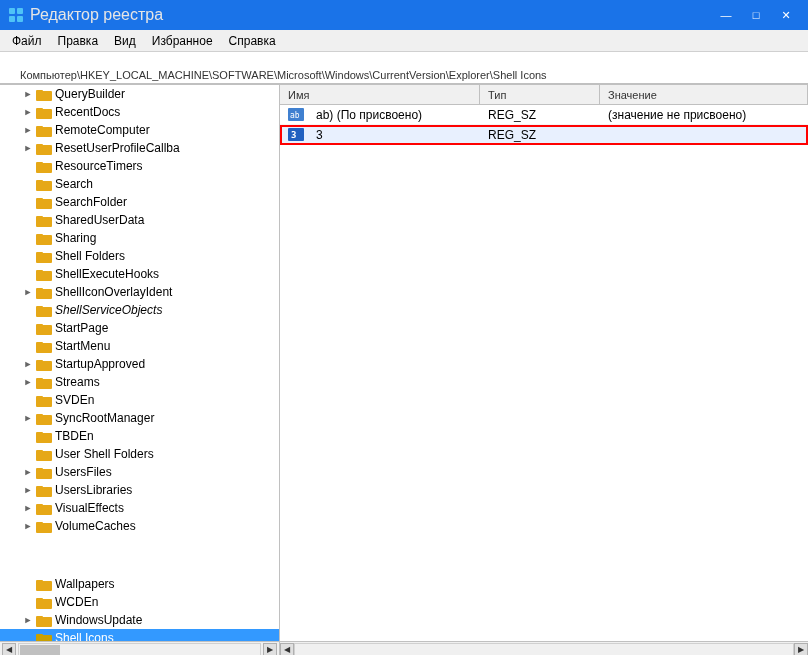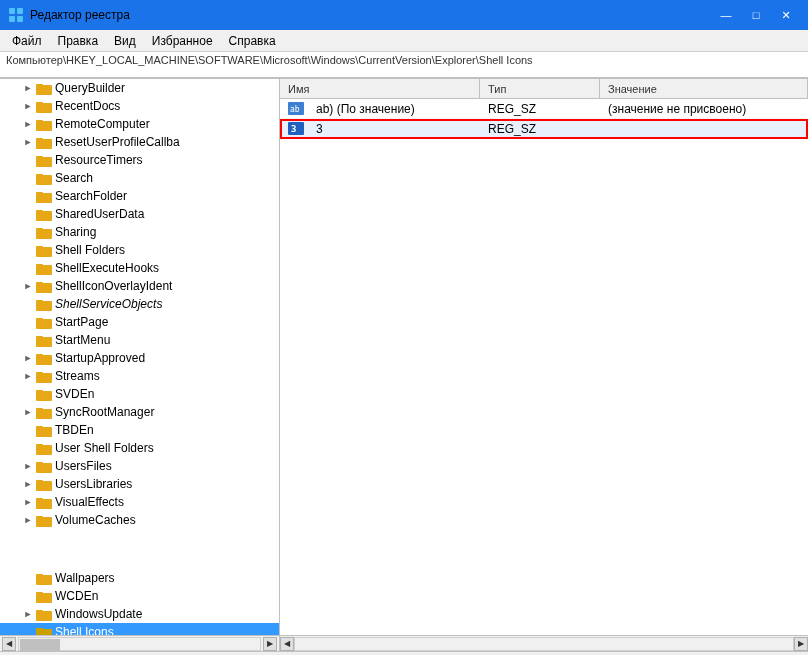--- a/index.html
+++ b/index.html
@@ -26,22 +26,22 @@
     .title-bar-left {
       display: flex;
       align-items: center;
       gap: 6px;
     }
     .title-bar-icon {
       width: 16px;
       height: 16px;
     }
     .title-bar-title {
-      font-size: 12px;
-      color: #000000;
+      font-size: 16px;
+      color: #e5e5e5;
     }
     .title-bar-controls {
       display: flex;
       gap: 2px;
     }
     .title-bar-btn {
       width: 28px;
       height: 20px;
       display: flex;
       align-items: center;
@@ -64,24 +64,24 @@
     }
     .menu-item {
       padding: 2px 8px;
       cursor: pointer;
       font-size: 12px;
     }
 
     
     .address-bar {
       background: white;
-      height: 26px;
-      display: flex;
-      align-items: flex-start;
-      padding: 2px 6px;
+      height: 32px;
+      display: flex;
+      align-items: flex-end;
+      padding: 2px 20px;
       border-bottom: 1px solid #c0c0c0;
       font-size: 11px;
       color: #333;
     }
 
     
     .main-content {
       display: flex;
       height: calc(655px - 30px - 22px - 26px - 20px);
       border-top: 1px solid #c0c0c0;
@@ -611,21 +611,21 @@
     <div class="table-body">
 
     <div class="table-row">
           <div class="table-cell cell-name">
             <span style="display: inline-flex; align-items: center;">
               <svg width="16" height="13" viewBox="0 0 16 13" xmlns="http://www.w3.org/2000/svg">
     <rect x="0" y="0" width="16" height="13" rx="1" fill="#4080d0"></rect>
     <text x="2" y="10" font-size="8" fill="white" font-family="monospace">ab</text>
   </svg>
             </span>
-            <span>ab) (По значение)</span>
+            <span>ab) (По присвоено)</span>
           </div>
           <div class="table-cell cell-type">REG_SZ</div>
           <div class="table-cell cell-value">(значение не присвоено)</div>
         </div>
         <div class="table-row highlight-red">
           <div class="table-cell cell-name">
             <span style="display: inline-flex; align-items: center;">
               <svg width="16" height="13" viewBox="0 0 16 13" xmlns="http://www.w3.org/2000/svg">
     <rect x="0" y="0" width="16" height="13" rx="1" fill="#2060c0"></rect>
     <text x="3" y="10" font-size="9" fill="white" font-family="monospace" font-weight="bold">3</text>

